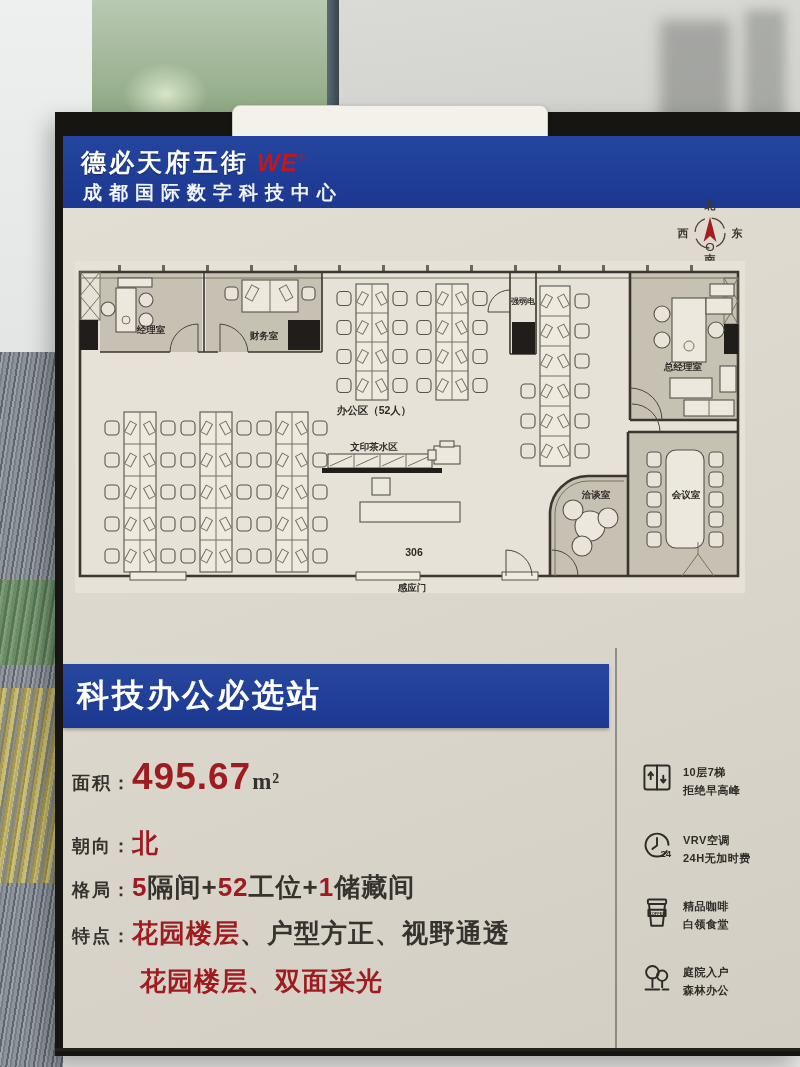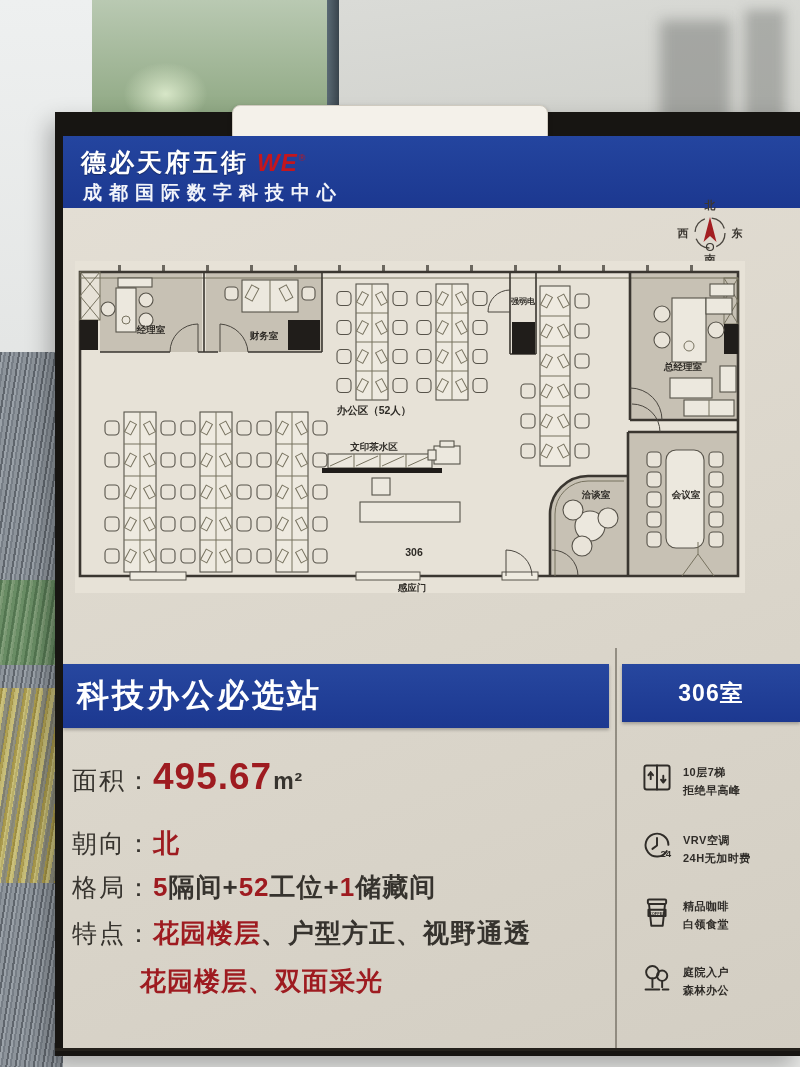--- a/index.html
+++ b/index.html
@@ -73,26 +73,26 @@
   
   .banner-left{left:63px;top:664px;width:546px;height:64px;background:linear-gradient(180deg,#27479f,#1c3890);
     display:flex;align-items:center;box-shadow:0 2px 3px rgba(0,0,0,.25);}
   .banner-title{color:#fff;font-size:32px;font-weight:800;letter-spacing:3px;padding-left:14px;}
   .banner-right{left:622px;top:664px;width:178px;height:58px;background:linear-gradient(180deg,#27479f,#1c3890);
     display:flex;align-items:center;justify-content:center;box-shadow:0 2px 3px rgba(0,0,0,.25);}
   .banner-room{color:#fff;font-size:23px;font-weight:700;letter-spacing:1px;}
 
   
   .detail-row{position:absolute;left:72px;display:flex;align-items:baseline;color:#36332e;white-space:nowrap;}
-  .dlabel{font-size:25px;font-weight:400;letter-spacing:2px;}
+  .dlabel{font-size:18px;font-weight:700;letter-spacing:2px;}
   .dval{font-size:26px;font-weight:800;letter-spacing:1px;}
   .red{color:#9e1b20;}
   .dark{color:#36332e;}
   .big{font-size:37px;letter-spacing:1px;}
-  .unit{font-size:23px;font-weight:700;margin-left:1px;}
+  .unit{font-size:23px;font-weight:700;margin-left:1px;font-family:Liberation Serif, serif;}
 
   
   .amenity{position:absolute;left:642px;width:152px;display:flex;gap:11px;align-items:flex-start;color:#2f2c28;}
   .am-icon{flex:0 0 30px;height:32px;}
   .am-icon svg{width:30px;height:32px;}
   .am-text{font-size:11px;font-weight:700;line-height:18px;letter-spacing:.5px;padding-top:1px;}
   .ic{fill:none;stroke:#2f2c28;stroke-width:1.7;stroke-linecap:round;stroke-linejoin:round;}
   .ic-txt{fill:#2f2c28;font-weight:700;}
 </style>
 </head>
@@ -423,23 +423,20 @@
     <text x="614" y="244" class="plabel">会议室</text>
     <text x="302" y="160" class="plabel-l">办公区（52人）</text>
     <text x="302" y="196" class="plabel">文印茶水区</text>
     <text x="342" y="302" class="plabel-l">306</text>
     <text x="340" y="337" class="plabel">感应门</text>
   </svg>
 
   <div class="abs banner-left">
     <span class="banner-title">科技办公必选站</span>
   </div>
-  <div class="abs banner-right">
-    <span class="banner-room">306室</span>
-  </div>
   <div class="abs poster-seam"></div>
   <div class="abs poster-bottomline"></div>
 
   <div class="detail-row" style="top:756px">
     <span class="dlabel">面积：</span>
     <span class="dval red big">495.67</span>
     <span class="dval dark unit">m²</span>
   </div>
   <div class="detail-row" style="top:826px">
     <span class="dlabel">朝向：</span>

